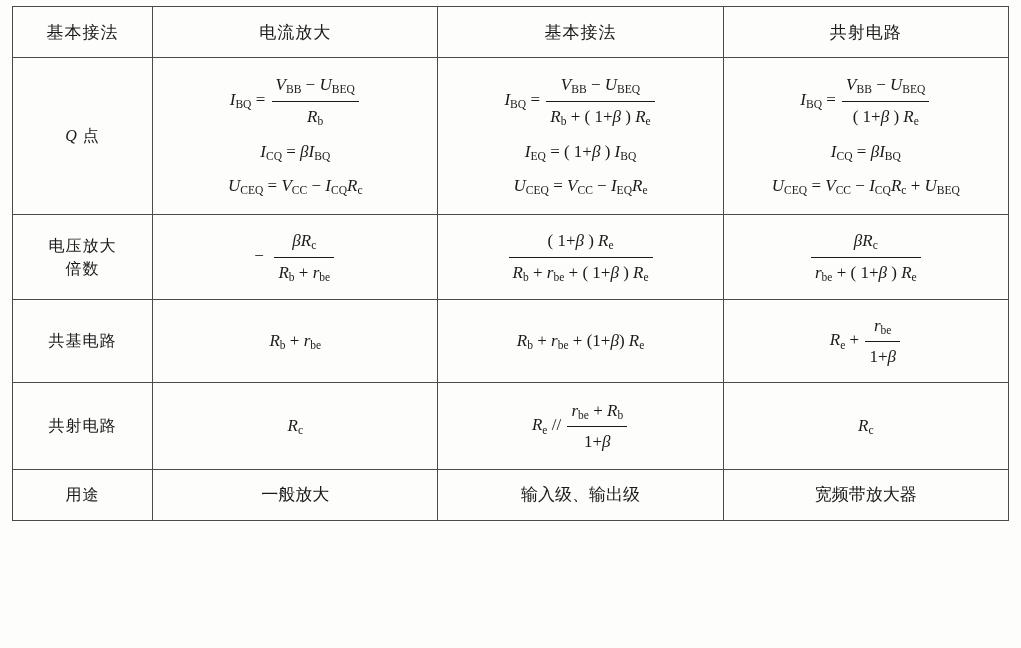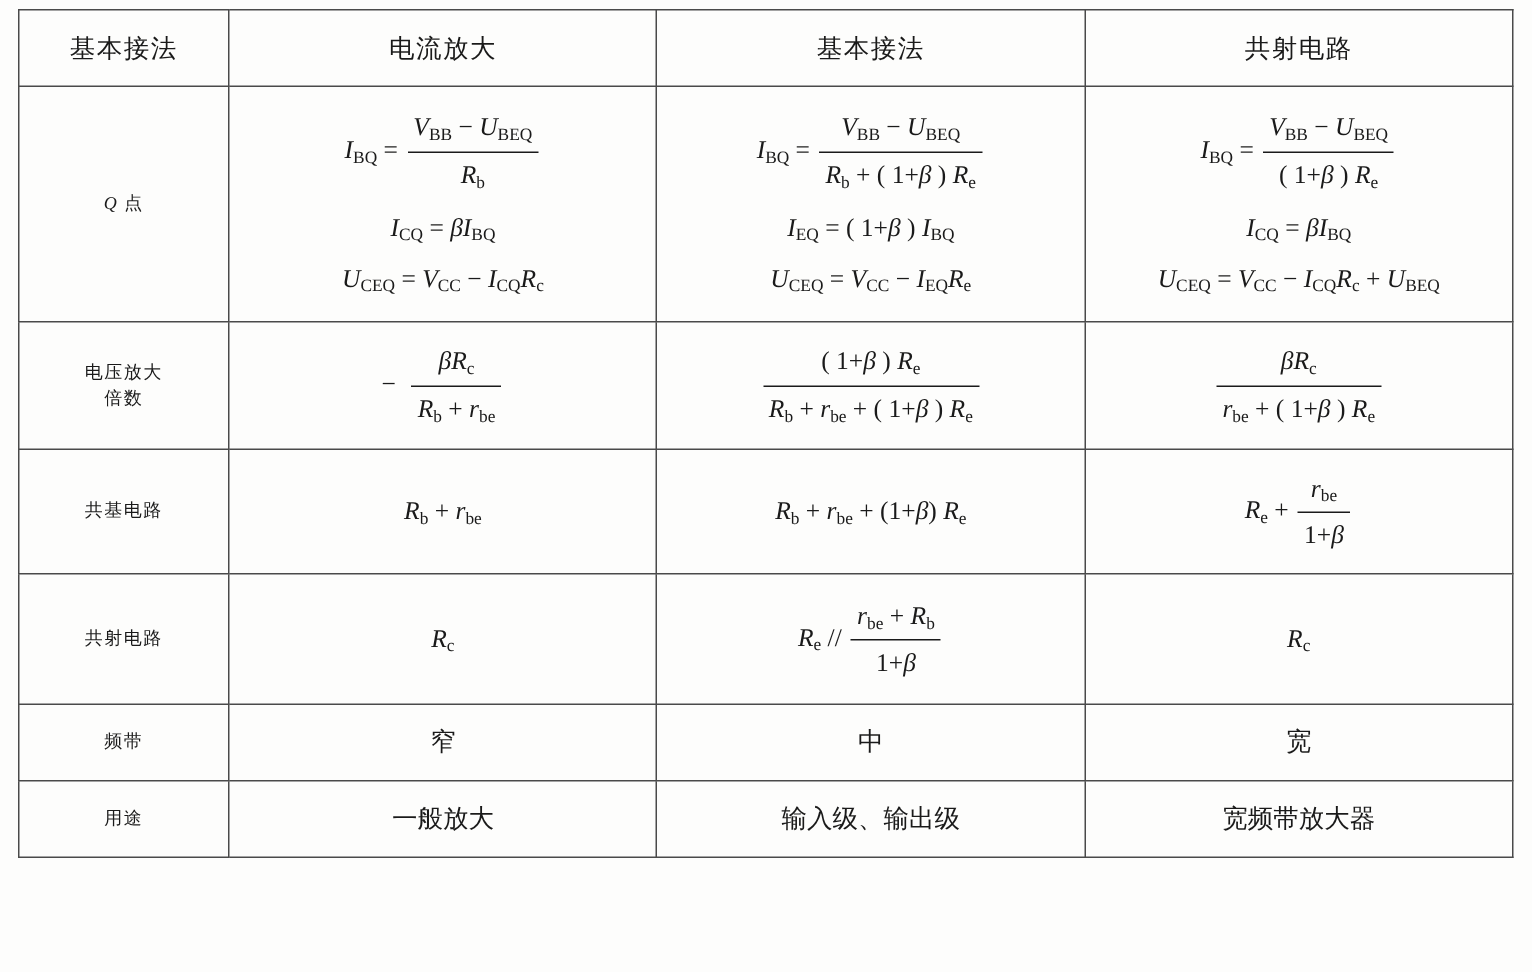--- a/index.html
+++ b/index.html
@@ -37,21 +37,21 @@
   }
   .col-label { width: 140px; }
   .col-data  { width: 285px; }
 
   .hdr td {
     height: 42px;
     font-size: 17px;
     letter-spacing: 1px;
   }
   .rowlabel {
-    font-size: 12px;
+    font-size: 16px;
     line-height: 1.45;
     letter-spacing: 1px;
   }
   .cell {
     font-size: 17px;
     line-height: 1.6;
   }
   
   .m { font-family: "Liberation Serif", "DejaVu Serif", serif; font-style: italic; }
   .up { font-style: normal; }
@@ -217,26 +217,20 @@
           <span class="frac">
             <span class="num"><span class="m">r</span><span class="sub">be</span> + <span class="m">R</span><span class="sub">b</span></span>
             <span class="den">1+<span class="m">β</span></span>
           </span>
         </td>
         <td class="cell">
           <span class="m">R</span><span class="sub">c</span>
         </td>
       </tr>
 
-      <tr class="band-row">
-        <td class="rowlabel">频带</td>
-        <td class="cell">窄</td>
-        <td class="cell">中</td>
-        <td class="cell">宽</td>
-      </tr>
 
       <tr class="use-row">
         <td class="rowlabel">用途</td>
         <td class="cell">一般放大</td>
         <td class="cell">输入级、输出级</td>
         <td class="cell">宽频带放大器</td>
       </tr>
     </tbody>
   </table>
 </div>

